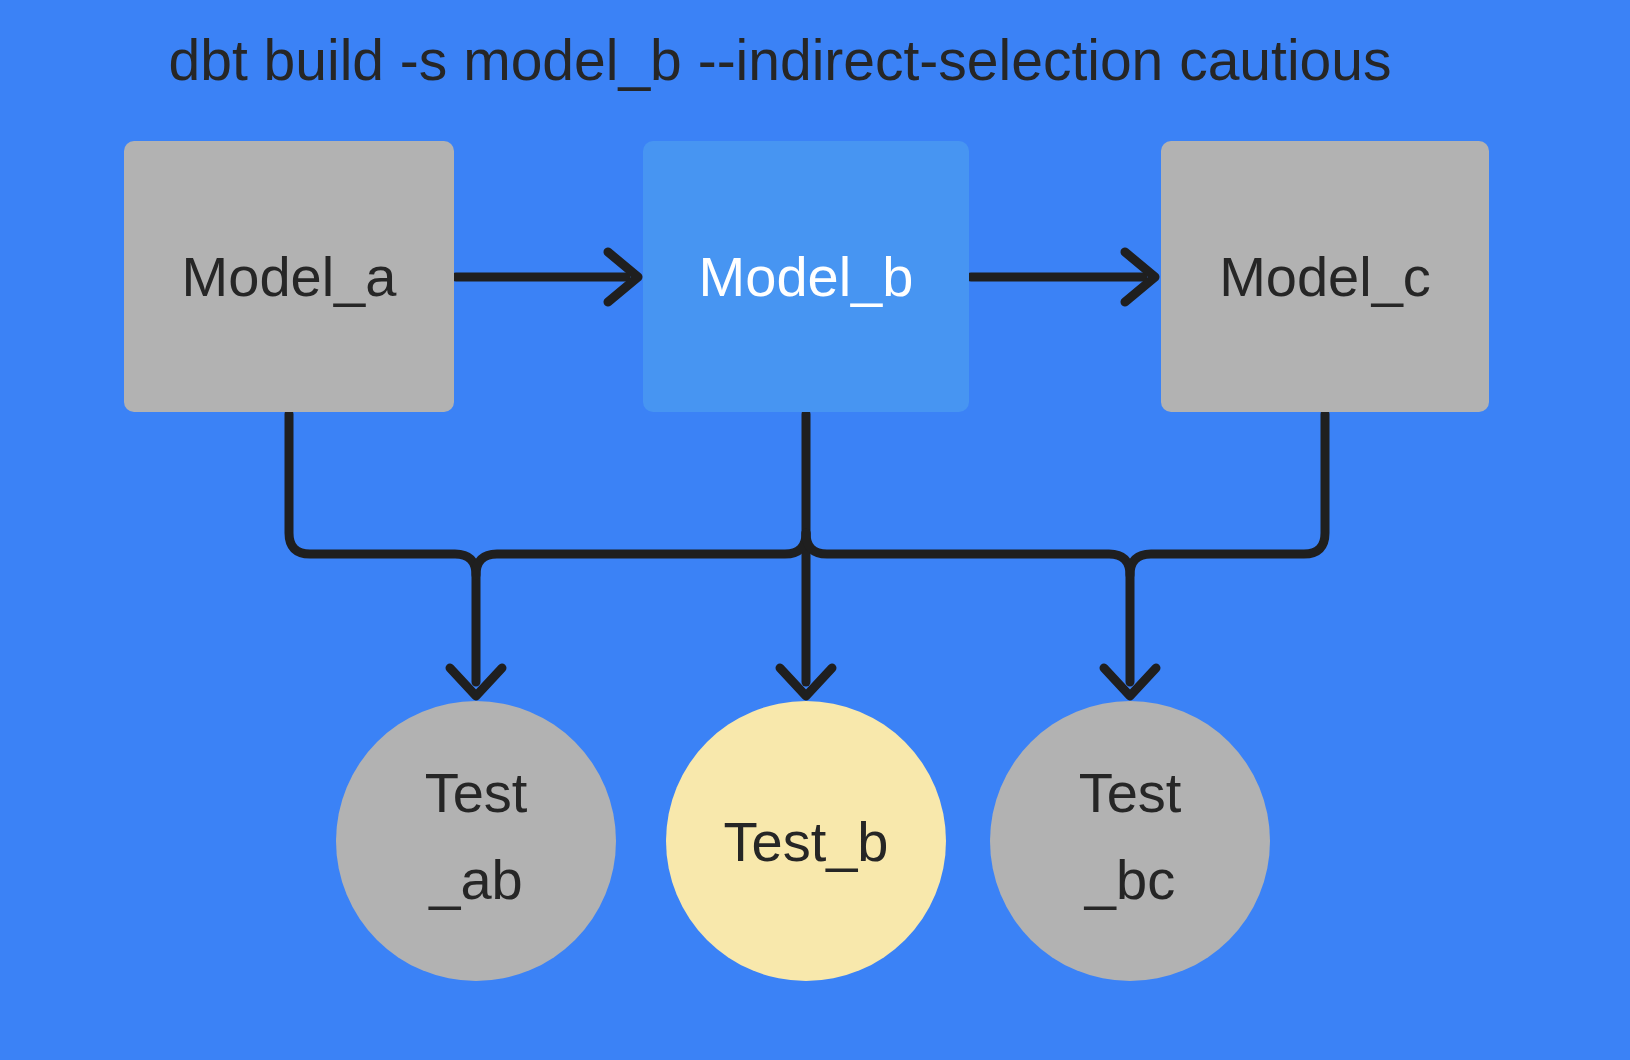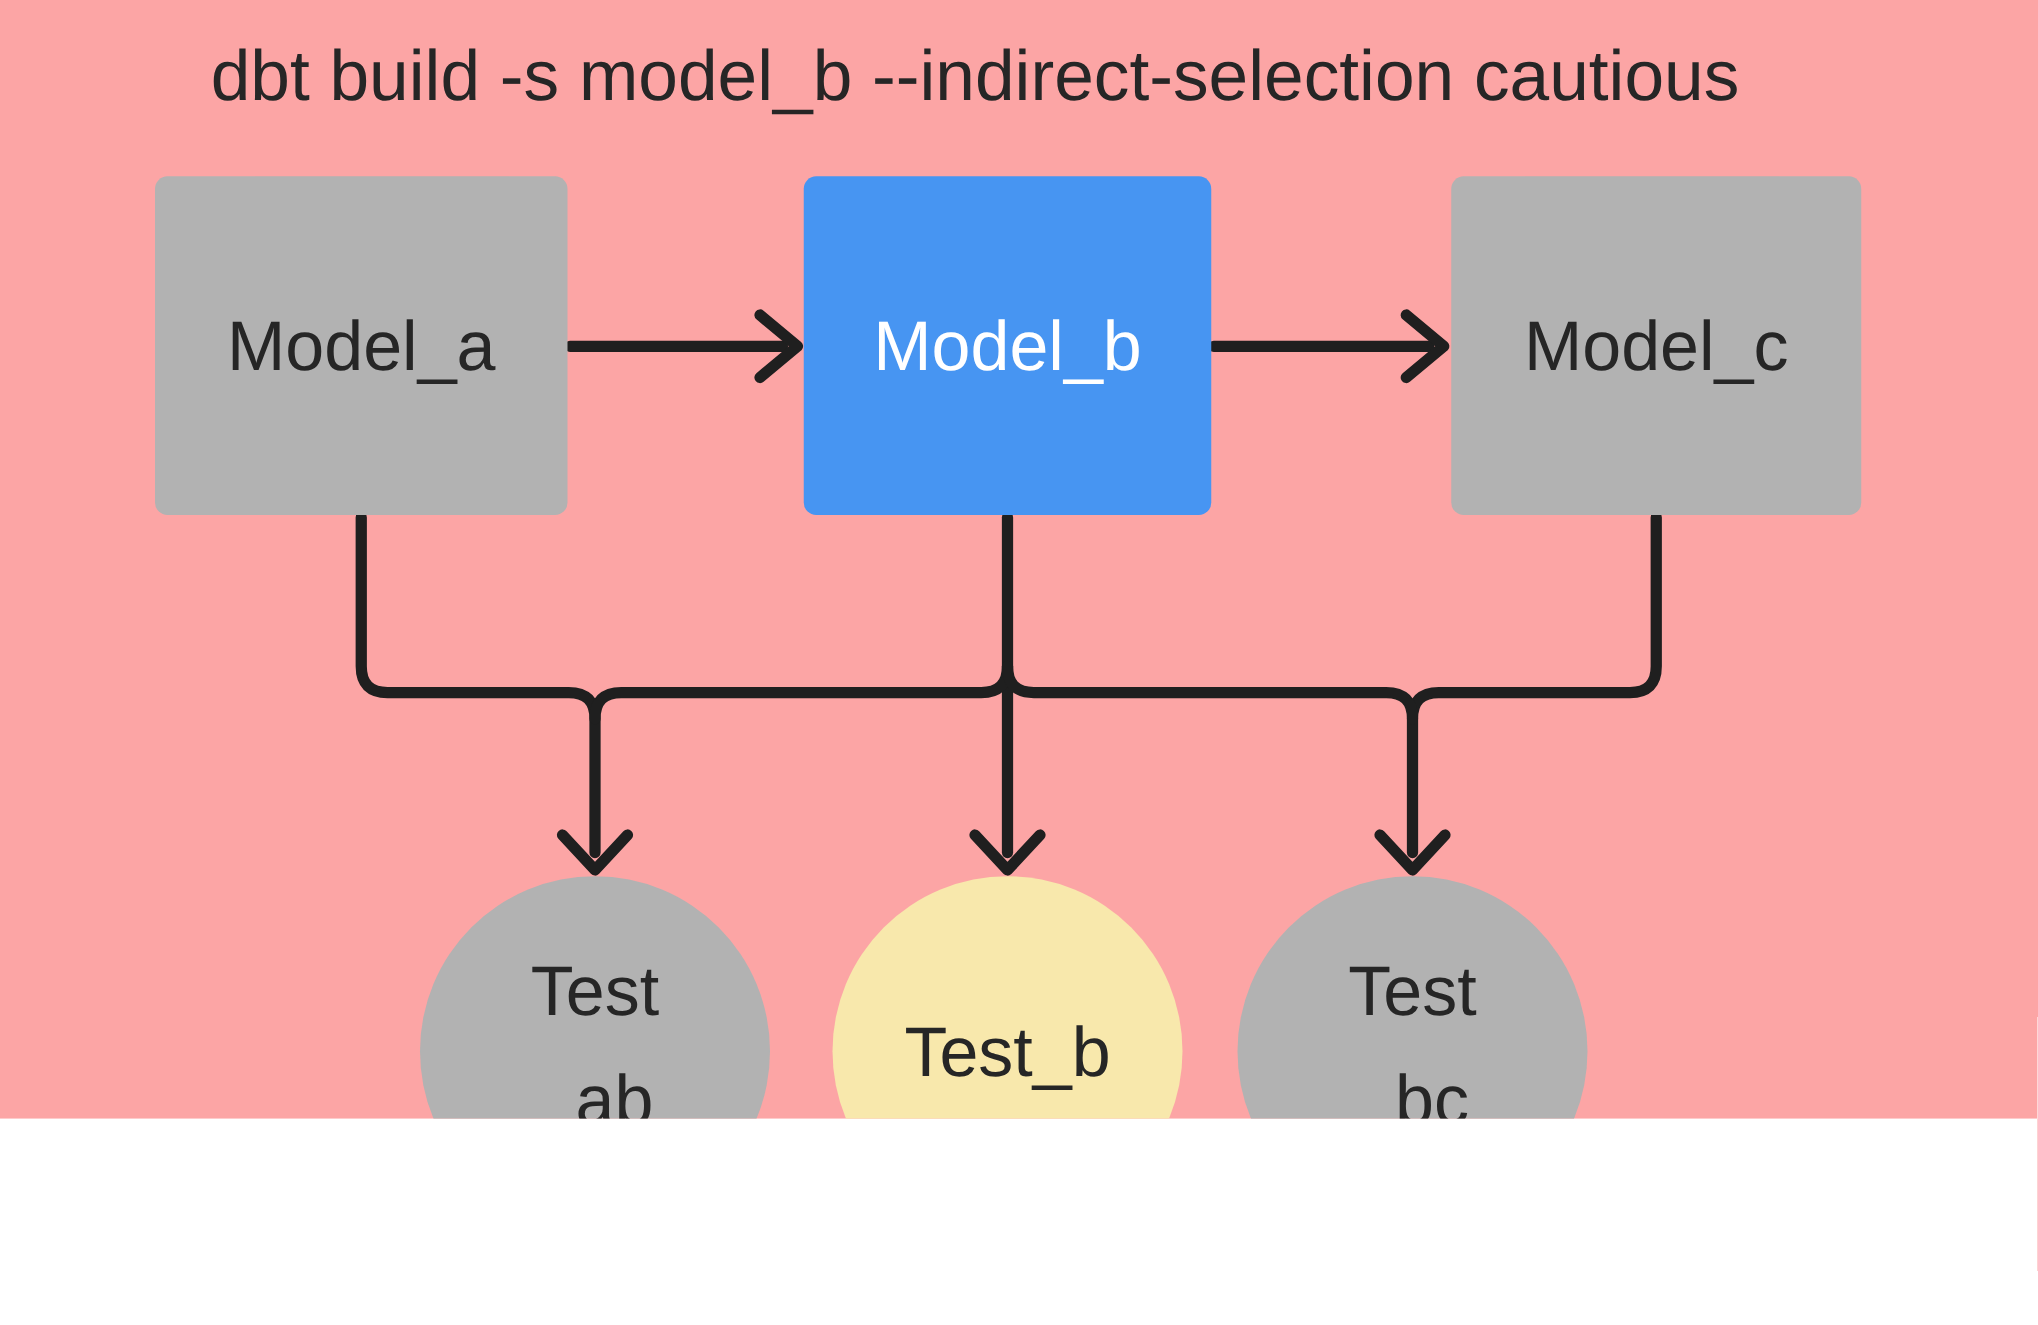--- a/index.html
+++ b/index.html
@@ -2,23 +2,23 @@
 <html><head>
 <meta charset="utf-8">
 <style>
   html, body {
     margin: 0;
     padding: 0;
     background: #ffffff;
   }
   .canvas-wrap {
     width: 1630px;
-    height: 895px;
+    height: 1060px;
     position: relative;
-    background: #fca5a5;
+    background: #3b82f6;
     overflow: hidden;
   }
   svg {
     display: block;
     font-family: "Liberation Sans", "DejaVu Sans", sans-serif;
   }
   .t-title {
     font-size: 57px;
     font-weight: 500;
     letter-spacing: 0px;

